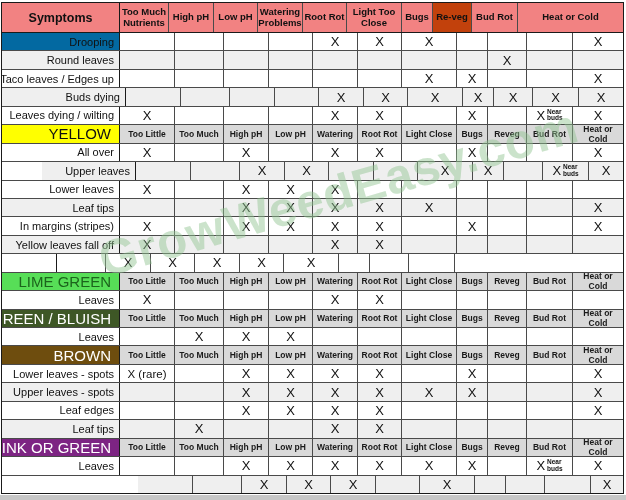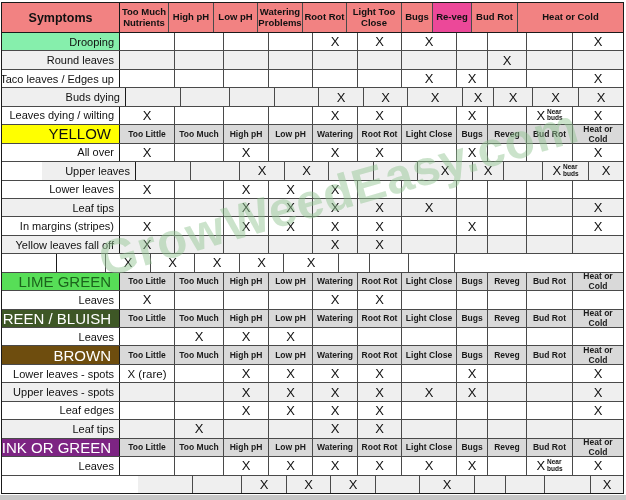--- a/index.html
+++ b/index.html
@@ -48,26 +48,26 @@
   <div id="grid">
       <div class="row header-row">
         <div class="cell header-cell corner-cell" style="width: 118px; background: rgb(242, 130, 130);">Symptoms</div>
         <div class="cell header-cell" style="width: 49px; background: rgb(242, 130, 130);">Too Much Nutrients</div>
         <div class="cell header-cell" style="width: 45px; background: rgb(242, 130, 130);">High pH</div>
         <div class="cell header-cell" style="width: 44px; background: rgb(242, 130, 130);">Low pH</div>
         <div class="cell header-cell" style="width: 45px; background: rgb(242, 130, 130);">Watering Problems</div>
         <div class="cell header-cell" style="width: 44px; background: rgb(242, 130, 130);">Root Rot</div>
         <div class="cell header-cell" style="width: 55px; background: rgb(242, 130, 130);">Light Too Close</div>
         <div class="cell header-cell" style="width: 31px; background: rgb(242, 130, 130);">Bugs</div>
-        <div class="cell header-cell" style="width: 39px; background: #ec4899;">Re-veg</div>
+        <div class="cell header-cell" style="width: 39px; background: #c2410c;">Re-veg</div>
         <div class="cell header-cell" style="width: 46px; background: rgb(242, 130, 130);">Bud Rot</div>
         <div class="cell header-cell" style="width: 55px; background: rgb(242, 130, 130);">Heat or Cold</div>
       </div>
       <div class="row">
-        <div class="cell label-cell" style="width: 118px; background: #86efac;">Drooping</div>
+        <div class="cell label-cell" style="width: 118px; background: #0369a1;">Drooping</div>
         <div class="cell " style="width: 55px; background: rgb(255, 255, 255);"></div>
         <div class="cell " style="width: 49px; background: rgb(255, 255, 255);"></div>
         <div class="cell " style="width: 45px; background: rgb(255, 255, 255);"></div>
         <div class="cell " style="width: 44px; background: rgb(255, 255, 255);"></div>
         <div class="cell " style="width: 45px; background: rgb(255, 255, 255);">
           <span class="xmark">X</span>
         </div>
         <div class="cell " style="width: 44px; background: rgb(255, 255, 255);">
           <span class="xmark">X</span>
         </div>

